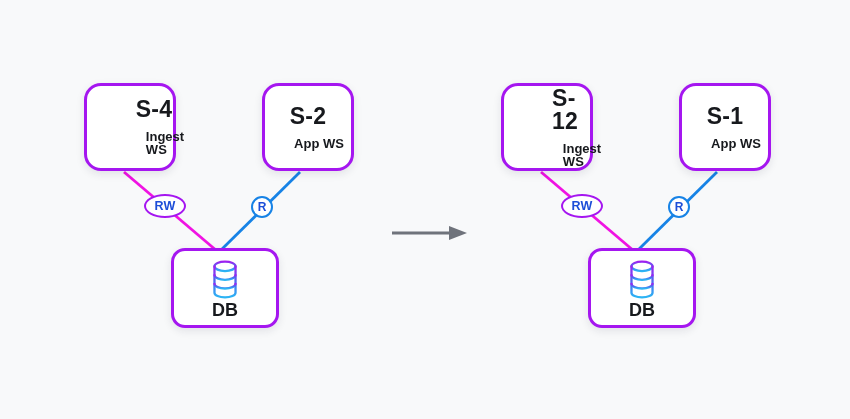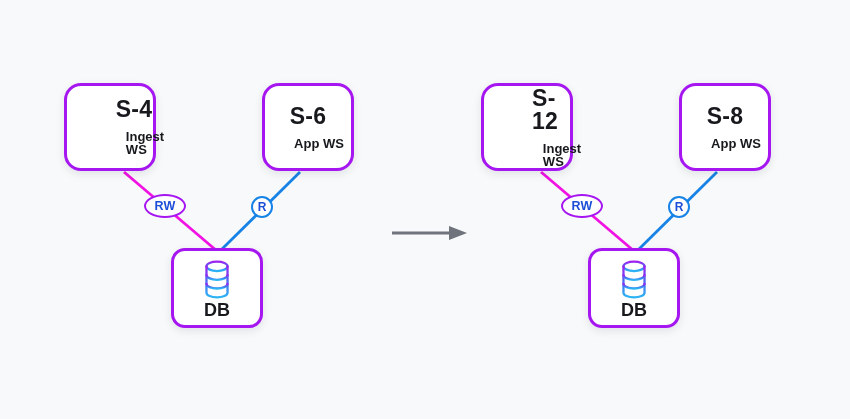--- a/index.html
+++ b/index.html
@@ -24,23 +24,23 @@
   .edge-rw{stroke:var(--rw-edge);stroke-width:2.8;}
   .edge-r{stroke:var(--r-edge);stroke-width:2.8;}
   .node{
     position:absolute;background:#fff;
     border:3px solid var(--node-border);
     display:flex;flex-direction:column;align-items:center;justify-content:center;
     box-shadow:0 3px 9px rgba(25,25,55,.10);
     z-index:2;
   }
   .node-ws{width:92px;height:88px;border-radius:17px;gap:9px;}
-  .node-ingest{left:64px;top:83px;padding-left:48px;}
+  .node-ingest{left:84px;top:83px;padding-left:48px;}
   .node-app{left:262px;top:83px;}
-  .node-db{left:171px;top:248px;width:92px;height:80px;border-radius:14px;gap:1px;padding-top:4px;}
+  .node-db{left:171px;top:248px;width:108px;height:80px;border-radius:14px;gap:1px;padding-top:4px;}
   .node-title{font-size:23px;font-weight:800;color:var(--text);letter-spacing:.3px;line-height:1;}
   .node-subtitle{font-size:13px;font-weight:600;color:var(--text);line-height:1;margin-left:22px;}
   .db-label{font-size:18px;font-weight:700;color:var(--text);line-height:1.1;}
   .badge{
     position:absolute;background:#fff;z-index:3;
     display:flex;align-items:center;justify-content:center;
     font-weight:800;color:#1d4ed8;
   }
   .badge-rw{left:144px;top:194px;width:42px;height:24px;border:2.5px solid var(--node-border);border-radius:50%;font-size:12.5px;letter-spacing:.2px;}
   .badge-r{left:251px;top:196px;width:22px;height:22px;border:2.5px solid var(--r-edge);border-radius:50%;font-size:12px;}
@@ -59,21 +59,21 @@
       <line class="edge-rw" x1="124" y1="172" x2="217" y2="251"></line>
       <line class="edge-r" x1="300" y1="172" x2="220" y2="251"></line>
     </svg>
 
     <div class="node node-ws node-ingest">
       <div class="node-title">S-4</div>
       <div class="node-subtitle">Ingest WS</div>
     </div>
 
     <div class="node node-ws node-app">
-      <div class="node-title">S-6</div>
+      <div class="node-title">S-2</div>
       <div class="node-subtitle">App WS</div>
     </div>
 
     <div class="badge badge-rw">RW</div>
     <div class="badge badge-r">R</div>
 
     <div class="node node-db">
       <svg class="db-icon" width="32" height="40" viewBox="0 0 30 38">
         <defs>
           <linearGradient id="dbGradBefore" x1="0" y1="0" x2="0" y2="1">
@@ -103,21 +103,21 @@
       <line class="edge-rw" x1="124" y1="172" x2="217" y2="251"></line>
       <line class="edge-r" x1="300" y1="172" x2="220" y2="251"></line>
     </svg>
 
     <div class="node node-ws node-ingest">
       <div class="node-title">S-12</div>
       <div class="node-subtitle">Ingest WS</div>
     </div>
 
     <div class="node node-ws node-app">
-      <div class="node-title">S-8</div>
+      <div class="node-title">S-1</div>
       <div class="node-subtitle">App WS</div>
     </div>
 
     <div class="badge badge-rw">RW</div>
     <div class="badge badge-r">R</div>
 
     <div class="node node-db">
       <svg class="db-icon" width="32" height="40" viewBox="0 0 30 38">
         <defs>
           <linearGradient id="dbGradAfter" x1="0" y1="0" x2="0" y2="1">

